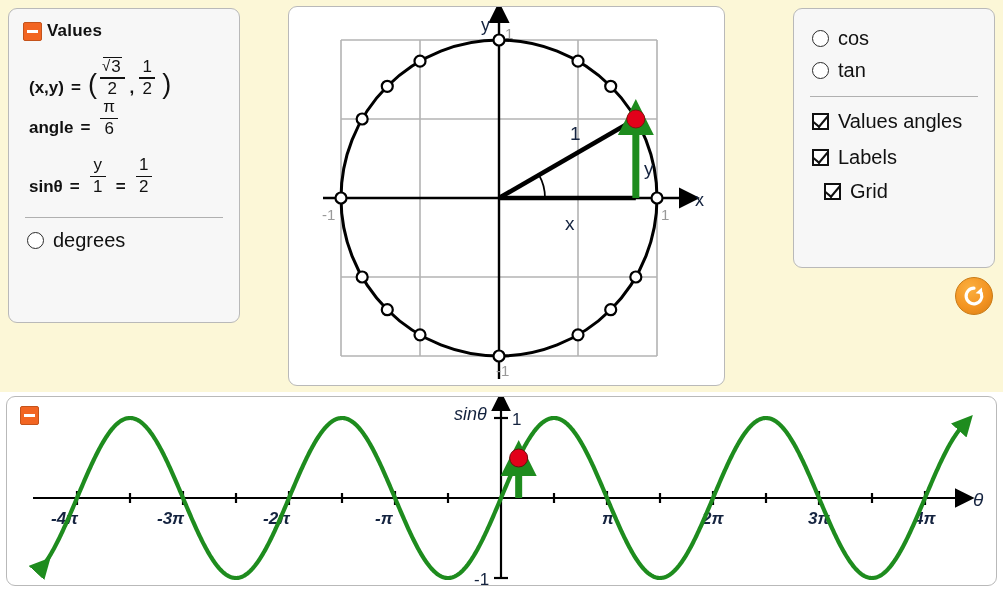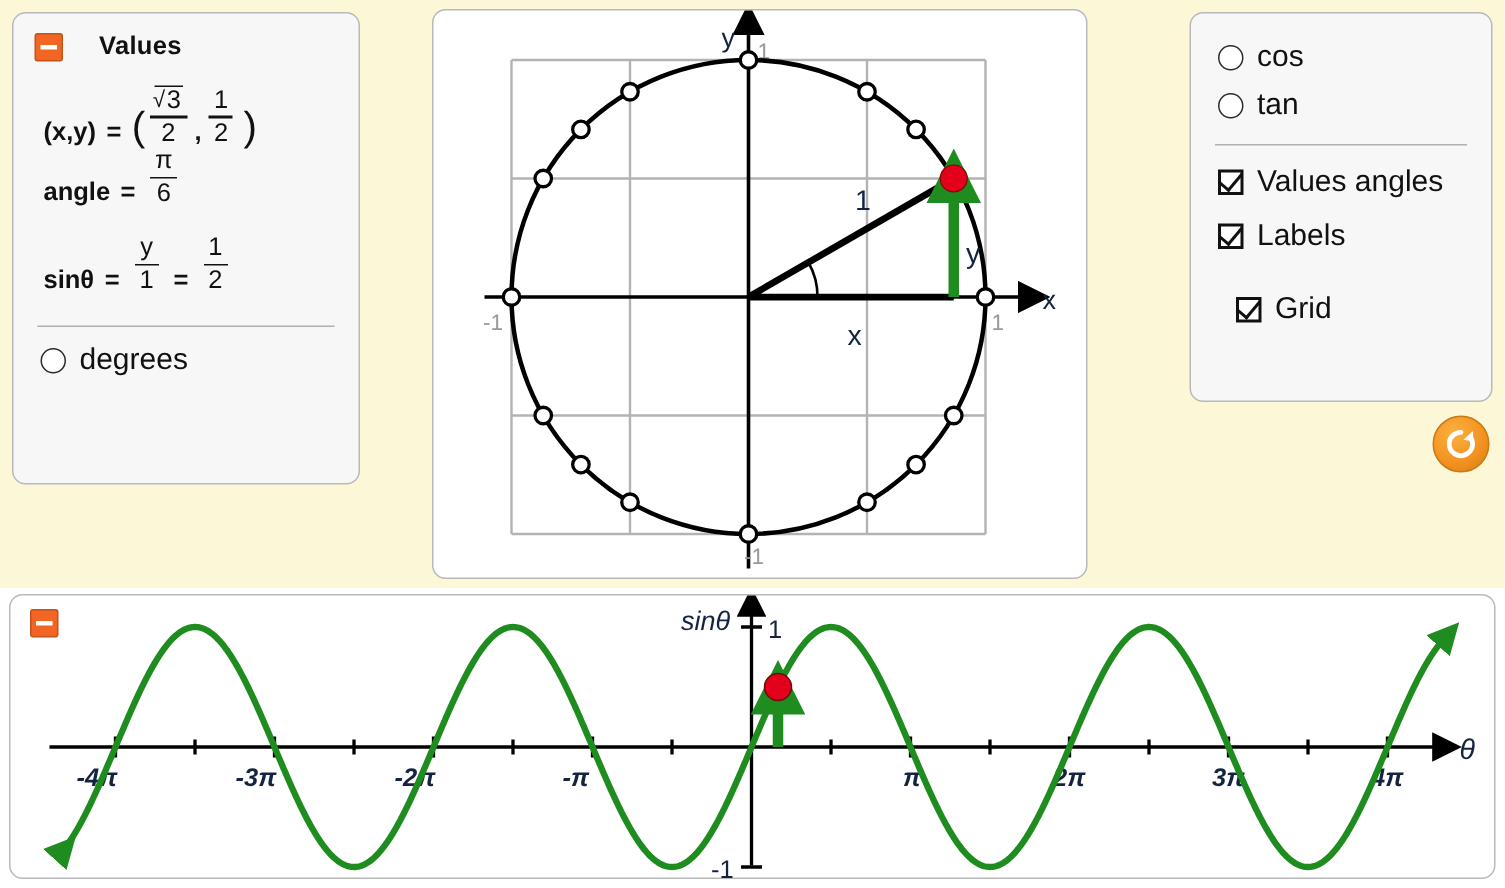--- a/index.html
+++ b/index.html
@@ -41,21 +41,21 @@
 
   
   #values-panel {
     left: 8px; top: 8px;
     width: 232px; height: 315px;
     padding: 0;
   }
   .panel-header {
     display: flex;
     align-items: center;
-    gap: 24px;
+    gap: 5px;
     padding: 12px 0 0 14px;
   }
   .collapse-icon {
     width: 17px; height: 17px;
     background: #F26522;
     border: 1px solid #c4531b;
     border-radius: 2px;
     position: relative;
     flex: 0 0 auto;
   }
@@ -361,21 +361,21 @@
     <div class="divider-line" style="margin-top:14px;"></div>
 
     <div class="opt-row tight" style="margin-top:13px;">
       <span class="checkbox checked"></span>
       <span>Values angles</span>
     </div>
     <div class="opt-row tight" style="margin-top:13px;">
       <span class="checkbox checked"></span>
       <span>Labels</span>
     </div>
-    <div class="opt-row tight" style="margin-top:26px;padding-left:12px;">
+    <div class="opt-row tight" style="margin-top:11px;padding-left:12px;">
       <span class="checkbox checked"></span>
       <span>Grid</span>
     </div>
   </div>
 
   <div id="reset-button">
     <svg width="24" height="24" viewBox="0 0 24 24">
       <path d="M12 4.2 A7.8 7.8 0 1 0 19.3 9.4" fill="none" stroke="#ffffff" stroke-width="3.2" stroke-linecap="round"></path>
       <path d="M19.9 3.4 L20.4 10.3 L13.6 9.2 z" fill="#ffffff"></path>
     </svg>

